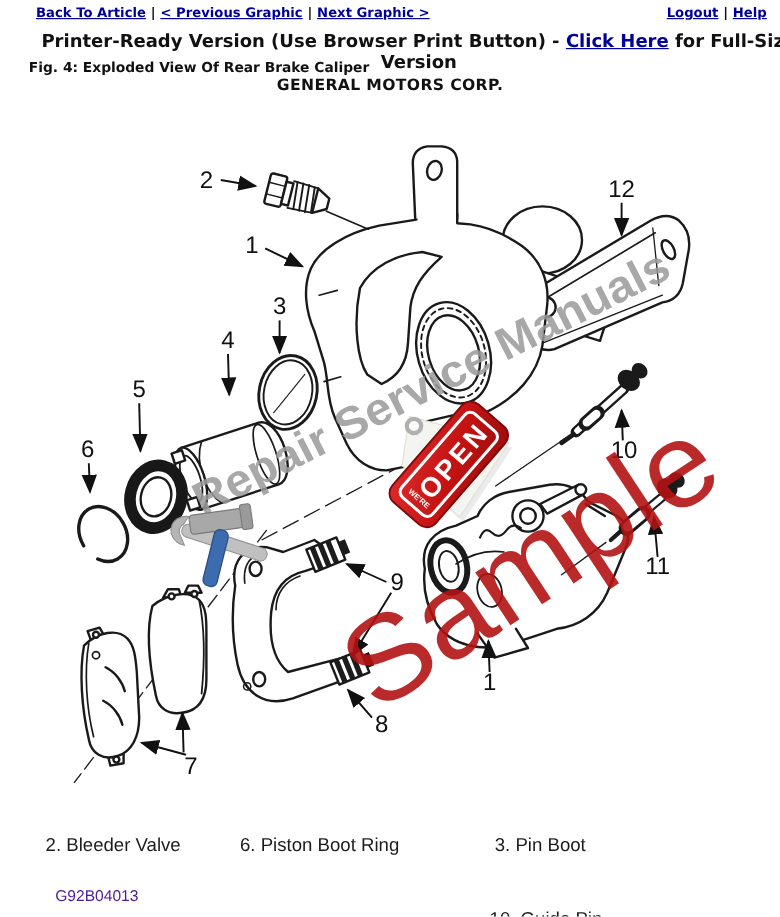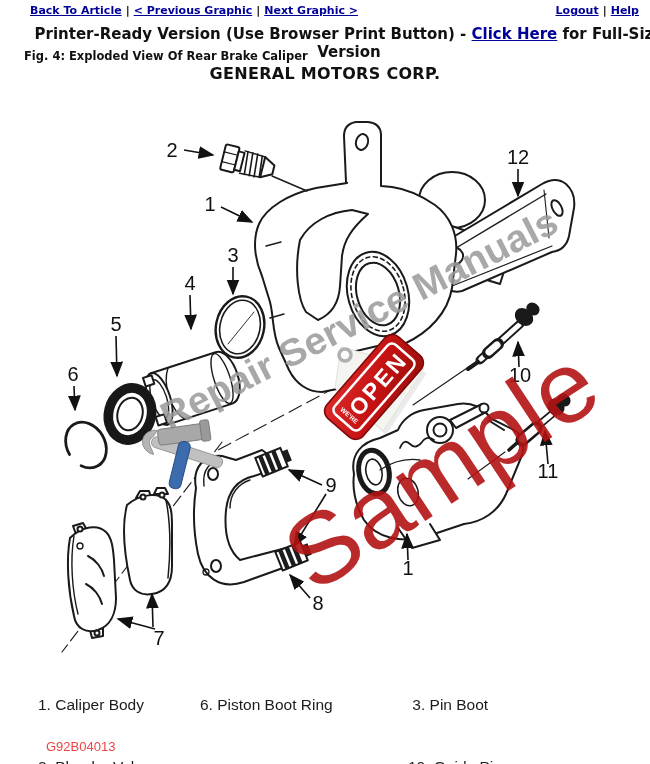--- a/index.html
+++ b/index.html
@@ -10,29 +10,29 @@
   .nav-left{position:absolute;left:30px;top:0;white-space:nowrap;}
   .nav-right{position:absolute;right:11px;top:0;white-space:nowrap;}
   .lnk{color:#000099;text-decoration:underline;cursor:pointer;}
   .sep{color:#111;font-weight:bold;padding:0 4px;}
   
   #printer-line{position:absolute;left:0;top:25px;width:650px;text-align:center;
                 font-size:15px;font-weight:bold;color:#111;padding-left:24px;}
   #fig-line{position:absolute;left:0;top:49px;width:650px;text-align:left;
             font-size:11.5px;font-weight:bold;color:#111;padding-left:24px;}
   #company-line{position:absolute;left:0;top:64px;width:650px;text-align:center;
-                font-size:16px;font-weight:bold;color:#111;letter-spacing:.3px;}
+                font-size:13px;font-weight:bold;color:#111;letter-spacing:.3px;}
   
   #diagram{position:absolute;left:0;top:0;width:650px;height:764px;}
   
   .legend-col{position:absolute;top:653px;font-family:"Liberation Sans",sans-serif;
               font-size:15.5px;line-height:20.8px;color:#1c1c1c;white-space:pre;}
   #legend-col-1{left:38px;} #legend-col-2{left:200px;} #legend-col-3{left:408px;}
   #figure-code{position:absolute;left:46px;top:739px;font-family:"Liberation Sans",sans-serif;
-               font-size:13px;color:#ef4444;}
+               font-size:13px;color:#4c1d95;}
   
   .callout{font-family:"Liberation Sans",sans-serif;font-size:20px;fill:#111;}
   .wm-gray{font-family:"Liberation Sans",sans-serif;font-weight:bold;fill:#9a9a9a;opacity:.85;}
   .wm-red{font-family:"Liberation Sans",sans-serif;fill:#b31313;opacity:.9;}
   .open-main{font-family:"Liberation Sans",sans-serif;font-weight:bold;fill:#fff;letter-spacing:2.5px;}
   .open-small{font-family:"Liberation Sans",sans-serif;font-weight:bold;fill:#fff;}
   .art{fill:#fff;stroke:#1a1a1a;stroke-width:2;stroke-linejoin:round;stroke-linecap:round;}
   .artline{fill:none;stroke:#1a1a1a;stroke-linejoin:round;stroke-linecap:round;}
   .arrow{stroke:#111;stroke-width:1.6;fill:none;}
 </style>
@@ -265,21 +265,20 @@
         <rect x="-46" y="-17" width="92" height="34" rx="6" fill="none" stroke="#ffffff" stroke-width="2.5"></rect>
         <text x="5" y="9" text-anchor="middle" font-size="23" class="open-main">OPEN</text>
         <text transform="translate(-38 0) rotate(90)" x="0" y="2" text-anchor="middle" font-size="6.5" class="open-small">WE'RE</text>
       </g>
     </g>
 
     <text x="460" y="498" text-anchor="middle" transform="rotate(-33.5 460 498)" font-size="100" textLength="350" lengthAdjust="spacingAndGlyphs" class="wm-red">Sample</text>
   </svg>
 
   <div class="legend-col" id="legend-col-1">
-    <div>1. Caliper Body</div>
     <div>2. Bleeder Valve</div>
     
     
   </div>
   <div class="legend-col" id="legend-col-2">
     <div>6. Piston Boot Ring</div>
     
     
   </div>
   <div class="legend-col" id="legend-col-3">

